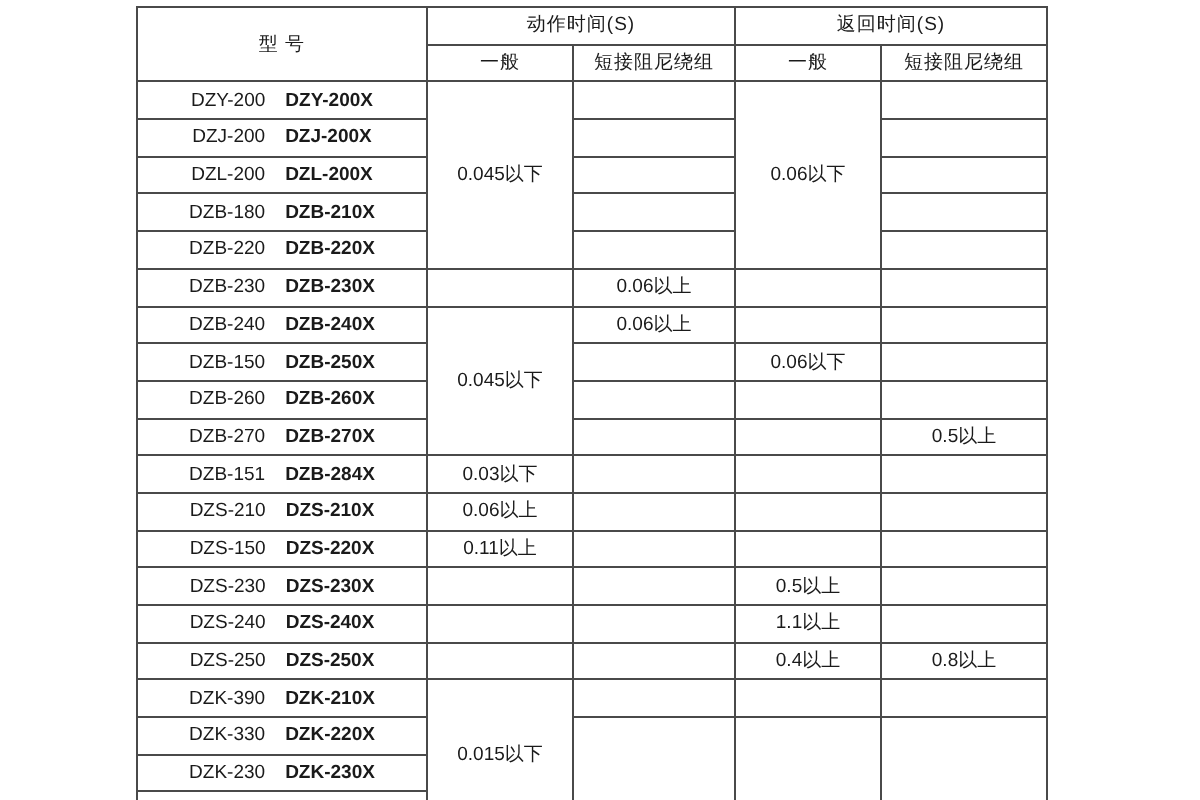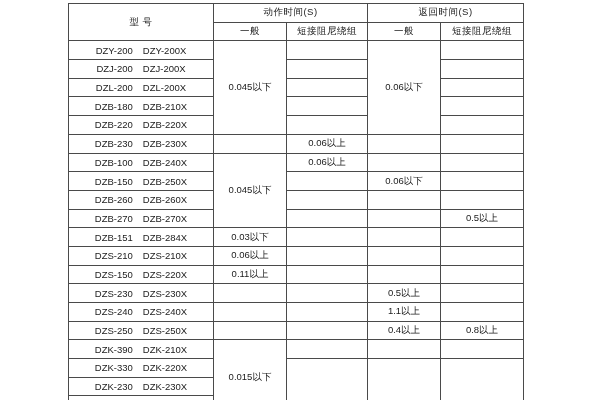--- a/index.html
+++ b/index.html
@@ -30,20 +30,21 @@
     white-space: nowrap;
     overflow: hidden;
   }
   td.hdr {
     height: 17px;
     font-size: 9px;
     letter-spacing: 0.5px;
   }
   td.model-cell span.m2 {
     margin-left: 10px;
+    font-weight: bold;
   }
   td.model-cell {
     font-size: 9.5px;
   }
 </style>
 </head>
 <body>
 
 <div class="table-wrap">
 <table class="spec">
@@ -102,21 +103,21 @@
 
   <tr>
     <td class="model-cell"><span>DZB-230</span><span class="m2">DZB-230X</span></td>
     <td></td>
     <td>0.06以上</td>
     <td></td>
     <td></td>
   </tr>
 
   <tr>
-    <td class="model-cell"><span>DZB-100</span><span class="m2">DZB-240X</span></td>
+    <td class="model-cell"><span>DZB-240</span><span class="m2">DZB-240X</span></td>
     <td rowspan="4">0.045以下</td>
     <td>0.06以上</td>
     <td></td>
     <td></td>
   </tr>
 
   <tr>
     <td class="model-cell"><span>DZB-150</span><span class="m2">DZB-250X</span></td>
     <td></td>
     <td>0.06以下</td>

